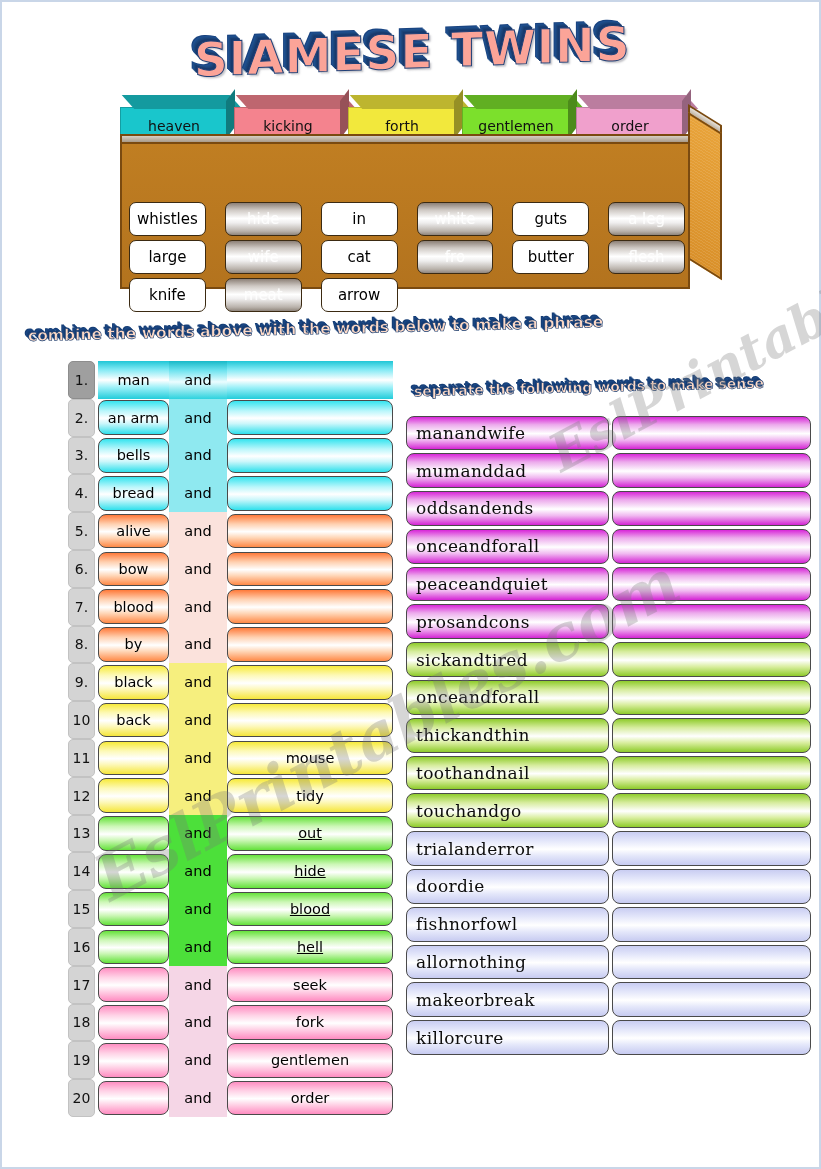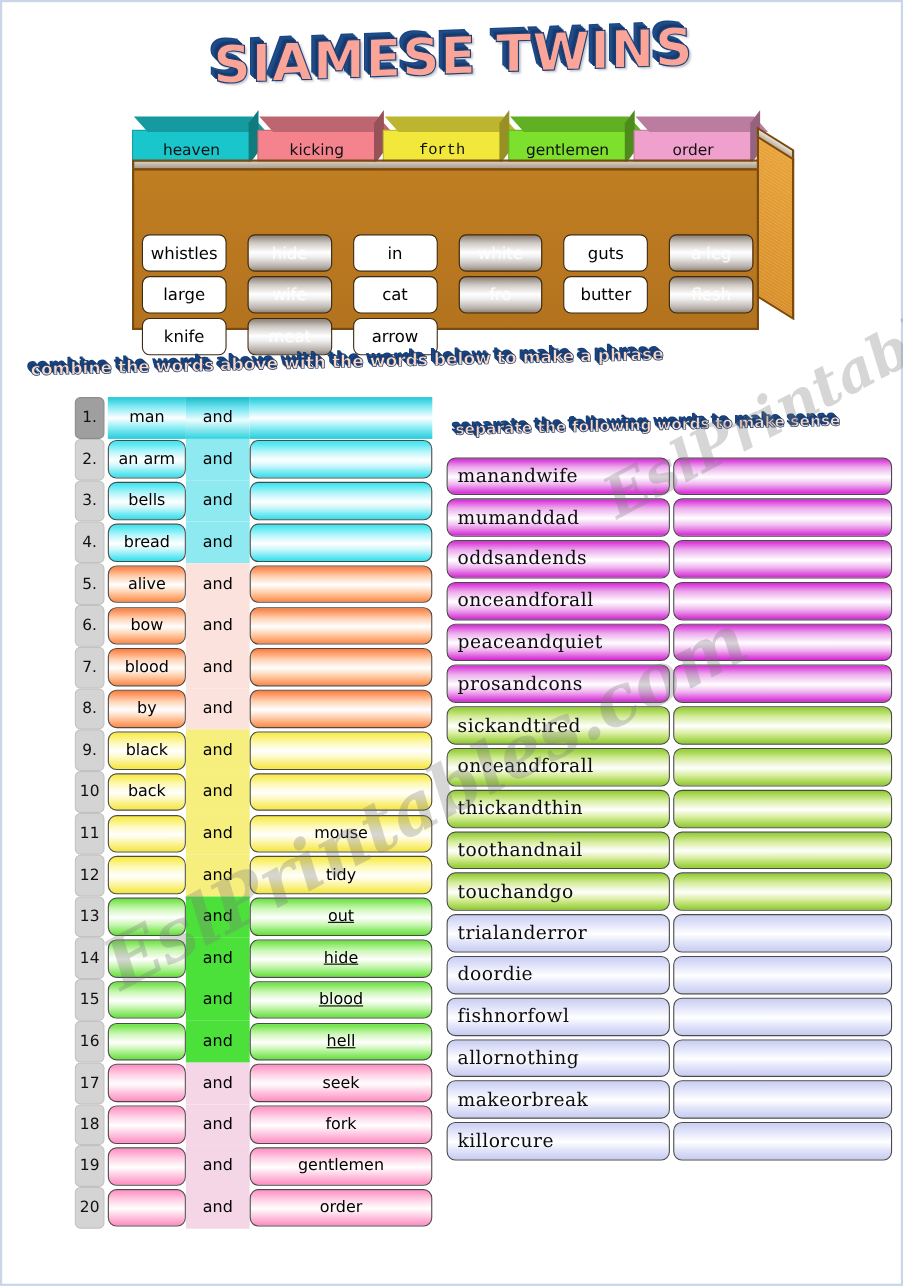--- a/index.html
+++ b/index.html
@@ -34,21 +34,21 @@
       -2px -2px 0 #173a6e,
       -3px -3px 0 #1b4378,
       -4px -4px 0 #1d4a83,
       -5px -5px 0 #1f5090,
       -6px -6px 0 #1a4480,
       2px 2px 2px rgba(120,120,130,.45);
     transform:skewY(-2.2deg);
   }
 
   
-  .boxarea{position:absolute;left:118px;top:103px;width:478px;height:195px;}
+  .boxarea{position:absolute;left:118px;top:92px;width:478px;height:195px;}
   .lids{position:absolute;left:0;top:0;height:52px;width:600px;}
   .lid{
     position:absolute;top:13px;height:38px;width:108px;
     box-sizing:border-box;
     display:flex;align-items:center;justify-content:center;
     font-family:"DejaVu Sans", sans-serif;
     font-size:14px;color:#111;
     border:1px solid rgba(0,0,0,.20);
   }
   .lid .capback{
@@ -208,21 +208,21 @@
         <div class="lid" style="left: 0px; background: rgb(25, 198, 204);">
           <div class="capback" style="background: rgb(25, 198, 204); filter: brightness(0.78);"></div>
           <div class="capside" style="background: rgb(25, 198, 204); filter: brightness(0.62);"></div>
           <span>heaven</span>
         </div>
         <div class="lid" style="left: 114px; background: rgb(244, 131, 142);">
           <div class="capback" style="background: rgb(244, 131, 142); filter: brightness(0.78);"></div>
           <div class="capside" style="background: rgb(244, 131, 142); filter: brightness(0.62);"></div>
           <span>kicking</span>
         </div>
-        <div class="lid" style="left: 228px; background: rgb(242, 232, 60); font-family: Liberation Mono, monospace;">
+        <div class="lid" style="left: 228px; background: rgb(242, 232, 60);">
           <div class="capback" style="background: rgb(242, 232, 60); filter: brightness(0.78);"></div>
           <div class="capside" style="background: rgb(242, 232, 60); filter: brightness(0.62);"></div>
           <span>forth</span>
         </div>
         <div class="lid" style="left: 342px; background: rgb(124, 224, 44);">
           <div class="capback" style="background: rgb(124, 224, 44); filter: brightness(0.78);"></div>
           <div class="capside" style="background: rgb(124, 224, 44); filter: brightness(0.62);"></div>
           <span>gentlemen</span>
         </div>
         <div class="lid" style="left: 456px; background: rgb(240, 160, 204);">

